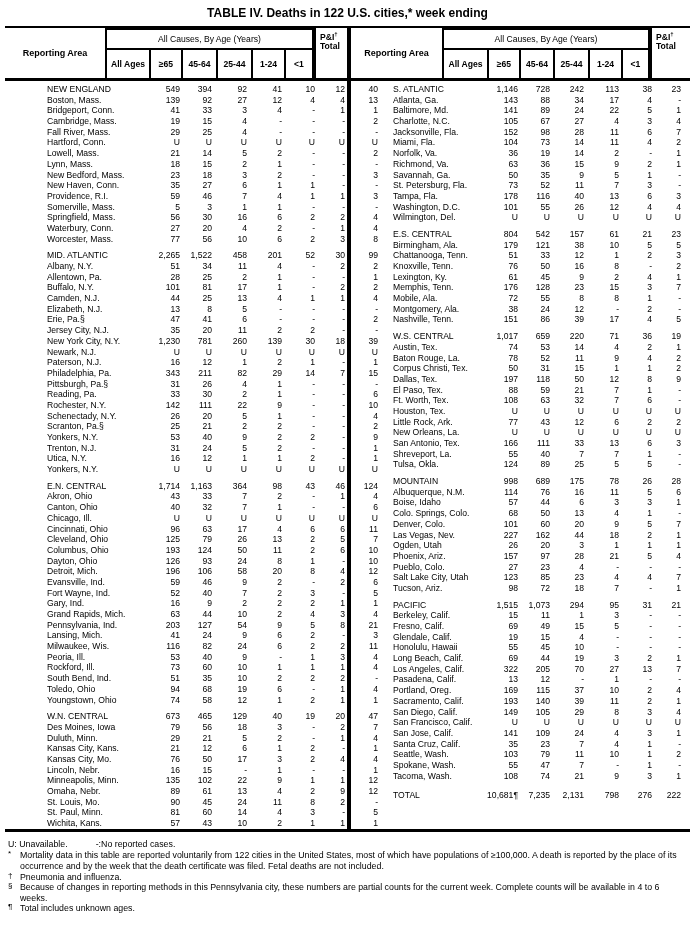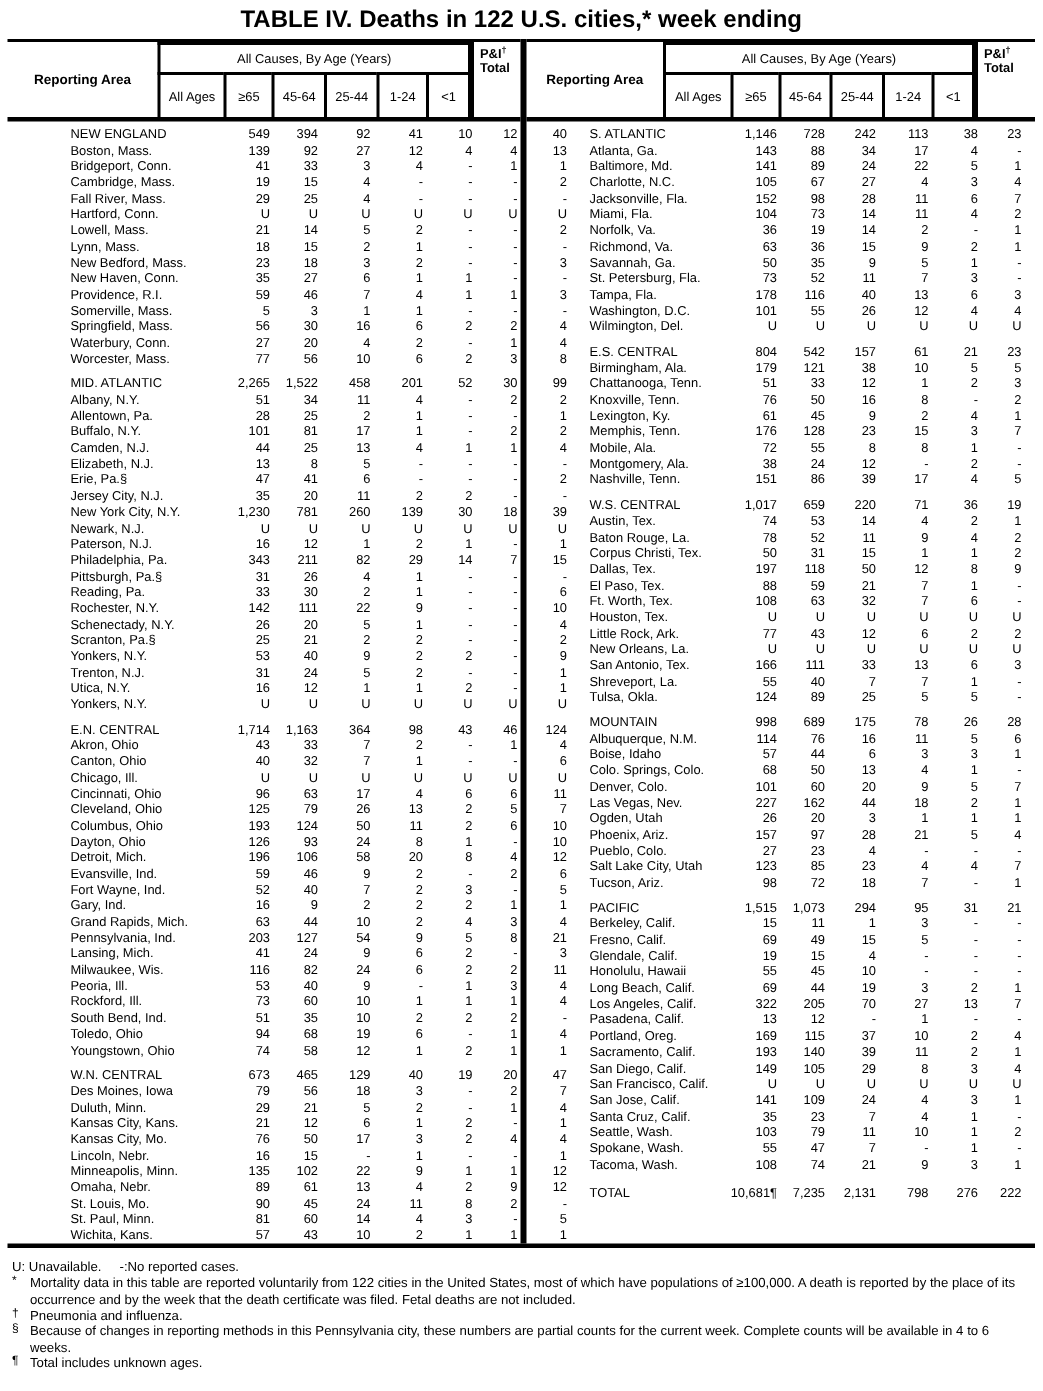--- a/index.html
+++ b/index.html
@@ -1,45 +1,45 @@
 <!DOCTYPE html>
 <html><head>
 <meta charset="utf-8">
 <style>
   html,body{margin:0;padding:0;background:#fff;}
   .page{width:695px;height:927px;background:#fff;color:#000;
         font-family:"Liberation Sans","DejaVu Sans",sans-serif;
         overflow:hidden;position:relative;box-sizing:border-box;}
-  .title{ text-align:center; font-weight:bold; font-size:16px; line-height:15px; padding-top:6px;}
+  .title{ text-align:center; font-weight:bold; font-size:12px; line-height:15px; padding-top:6px;}
   .table-wrap{margin:5px 5px 0 5px; display:flex; border-bottom:3px solid #000;}
   .half{box-sizing:border-box;}
   .half.left{width:342px;}
   .half.right{width:339px;}
   .divider{width:4px;background:#000;}
   
   .hdr{display:grid; grid-template-rows:20px 30px; border-top:2px solid #000; border-bottom:3px solid #000; box-sizing:content-box;}
   .left .hdr,.left .row{grid-template-columns:100px 44px 32px 35px 35px 33px 30px 33px;}
   .right .hdr,.right .row{grid-template-columns:91px 45px 32px 34px 35px 33px 29px 40px;}
   .h-area{grid-column:1;grid-row:1/3;align-self:center;text-align:center;font-weight:bold;font-size:9px;}
   .h-group{grid-column:2/8;grid-row:1;border:2px solid #000;border-bottom:0;font-weight:normal;font-size:8.6px;display:flex;align-items:center;justify-content:center;}
-  .h-col{grid-row:2;border-top:2px solid #000;border-left:2px solid #000;font-weight:normal;font-size:8.6px;display:flex;align-items:center;justify-content:center;line-height:9px;padding:0 1px;box-sizing:border-box;}
+  .h-col{grid-row:2;border-top:2px solid #000;border-left:2px solid #000;font-weight:bold;font-size:8.6px;display:flex;align-items:center;justify-content:center;line-height:9px;padding:0 1px;box-sizing:border-box;}
   .h-col.last{border-right:2px solid #000;}
   .h-pi{grid-column:8;grid-row:1/3;border-left:2px solid #000;font-weight:bold;font-size:8.6px;line-height:9.5px;padding:2px 0 0 4px;box-sizing:border-box;}
   sup{font-size:6px;}
   
   .body{padding-top:3px;}
   .row{display:grid;height:10.7px;line-height:10.5px;font-size:8.6px;}
   .area{padding-left:3px;white-space:nowrap;}
   .num{text-align:right;padding-right:8px;white-space:nowrap;}
   .section{margin-top:0;margin-left:39px;}
   .section.gap{margin-top:6px;}
   .total-block{margin-top:9px;}
   
   .footnotes{margin:7px 8px 0 8px;font-size:8.8px;line-height:10.6px;}
-  .legend{display:flex;gap:12px;margin-bottom:1px;}
+  .legend{display:flex;gap:28px;margin-bottom:1px;}
   .fn{display:grid;grid-template-columns:12px 1fr;}
   .fn .sym{font-size:8px;position:relative;top:-1px;}
 </style>
 </head>
 <body>
 
 <div class="page">
   <div class="title">
     <div>TABLE IV. Deaths in 122 U.S. cities,* week ending</div>
   </div>

